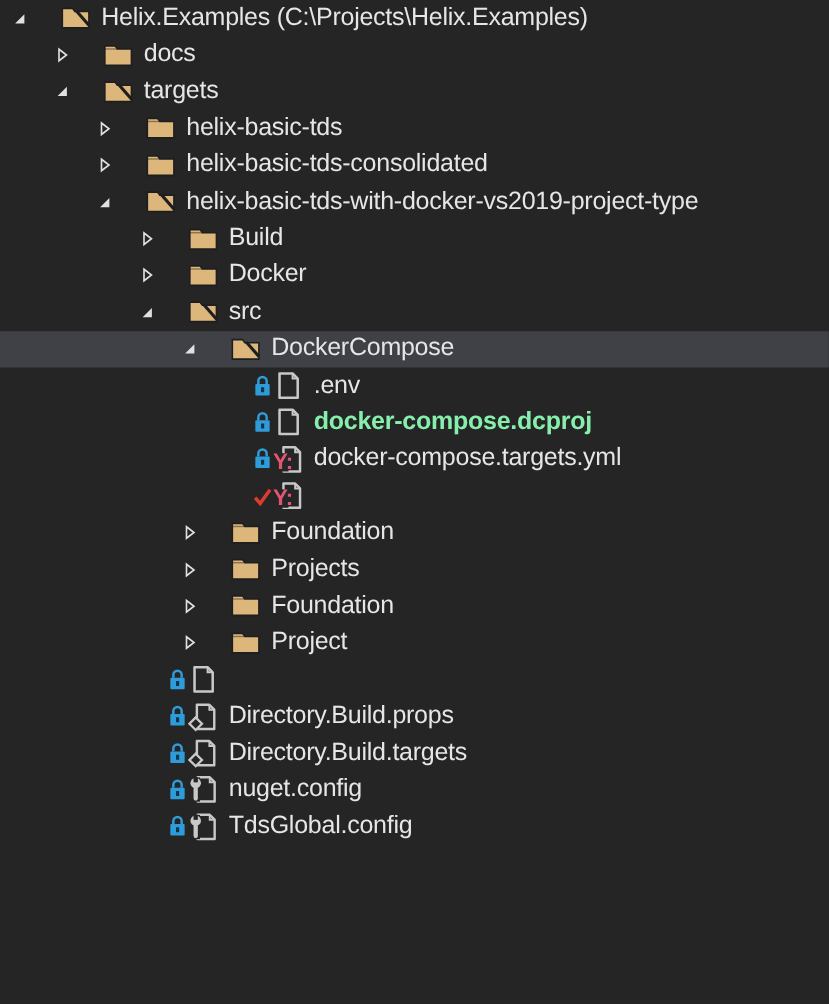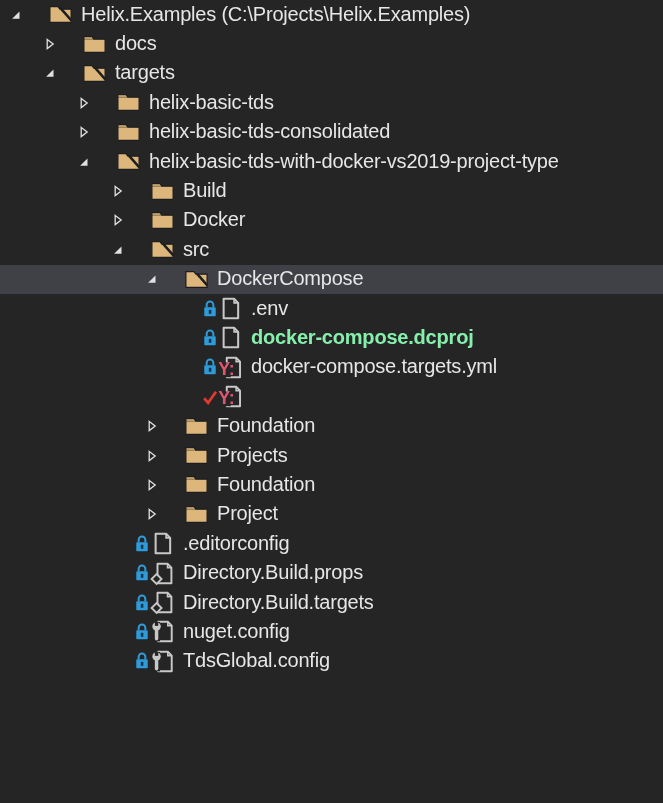--- a/index.html
+++ b/index.html
@@ -362,21 +362,20 @@
        <rect x="1.7" y="6.2" width="8.6" height="6.8" rx="0.6" fill="#2f9bd8"></rect>
        <rect x="5.1" y="8.1" width="1.9" height="3" fill="#10344a"></rect>
      </svg>
       </span>
       <span class="fileicon">
         <svg viewBox="0 0 16 16" width="25" height="25">
        <path d="M3.6 1.8 L10.3 1.8 L12.9 4.4 L12.9 14.2 L3.6 14.2 Z" fill="none" stroke="#c8c8c8" stroke-width="1.3" stroke-linejoin="round"></path>
        <path d="M10.3 1.8 L10.3 4.4 L12.9 4.4" fill="none" stroke="#c8c8c8" stroke-width="1.05"></path>
      </svg>
       </span>
-      <span class="label">.editorconfig</span>
     </div>
     <div class="row">
       <span class="indent" style="width: 110px;"></span>
       <span class="expander hidden"></span>
       <span class="state">
         <svg viewBox="0 0 12 15" width="16" height="20">
        <path d="M3.5 6.2 V4.4 a2.5 2.5 0 0 1 5 0 V6.2" fill="none" stroke="#2f9bd8" stroke-width="1.5"></path>
        <rect x="1.7" y="6.2" width="8.6" height="6.8" rx="0.6" fill="#2f9bd8"></rect>
        <rect x="5.1" y="8.1" width="1.9" height="3" fill="#10344a"></rect>
      </svg>

